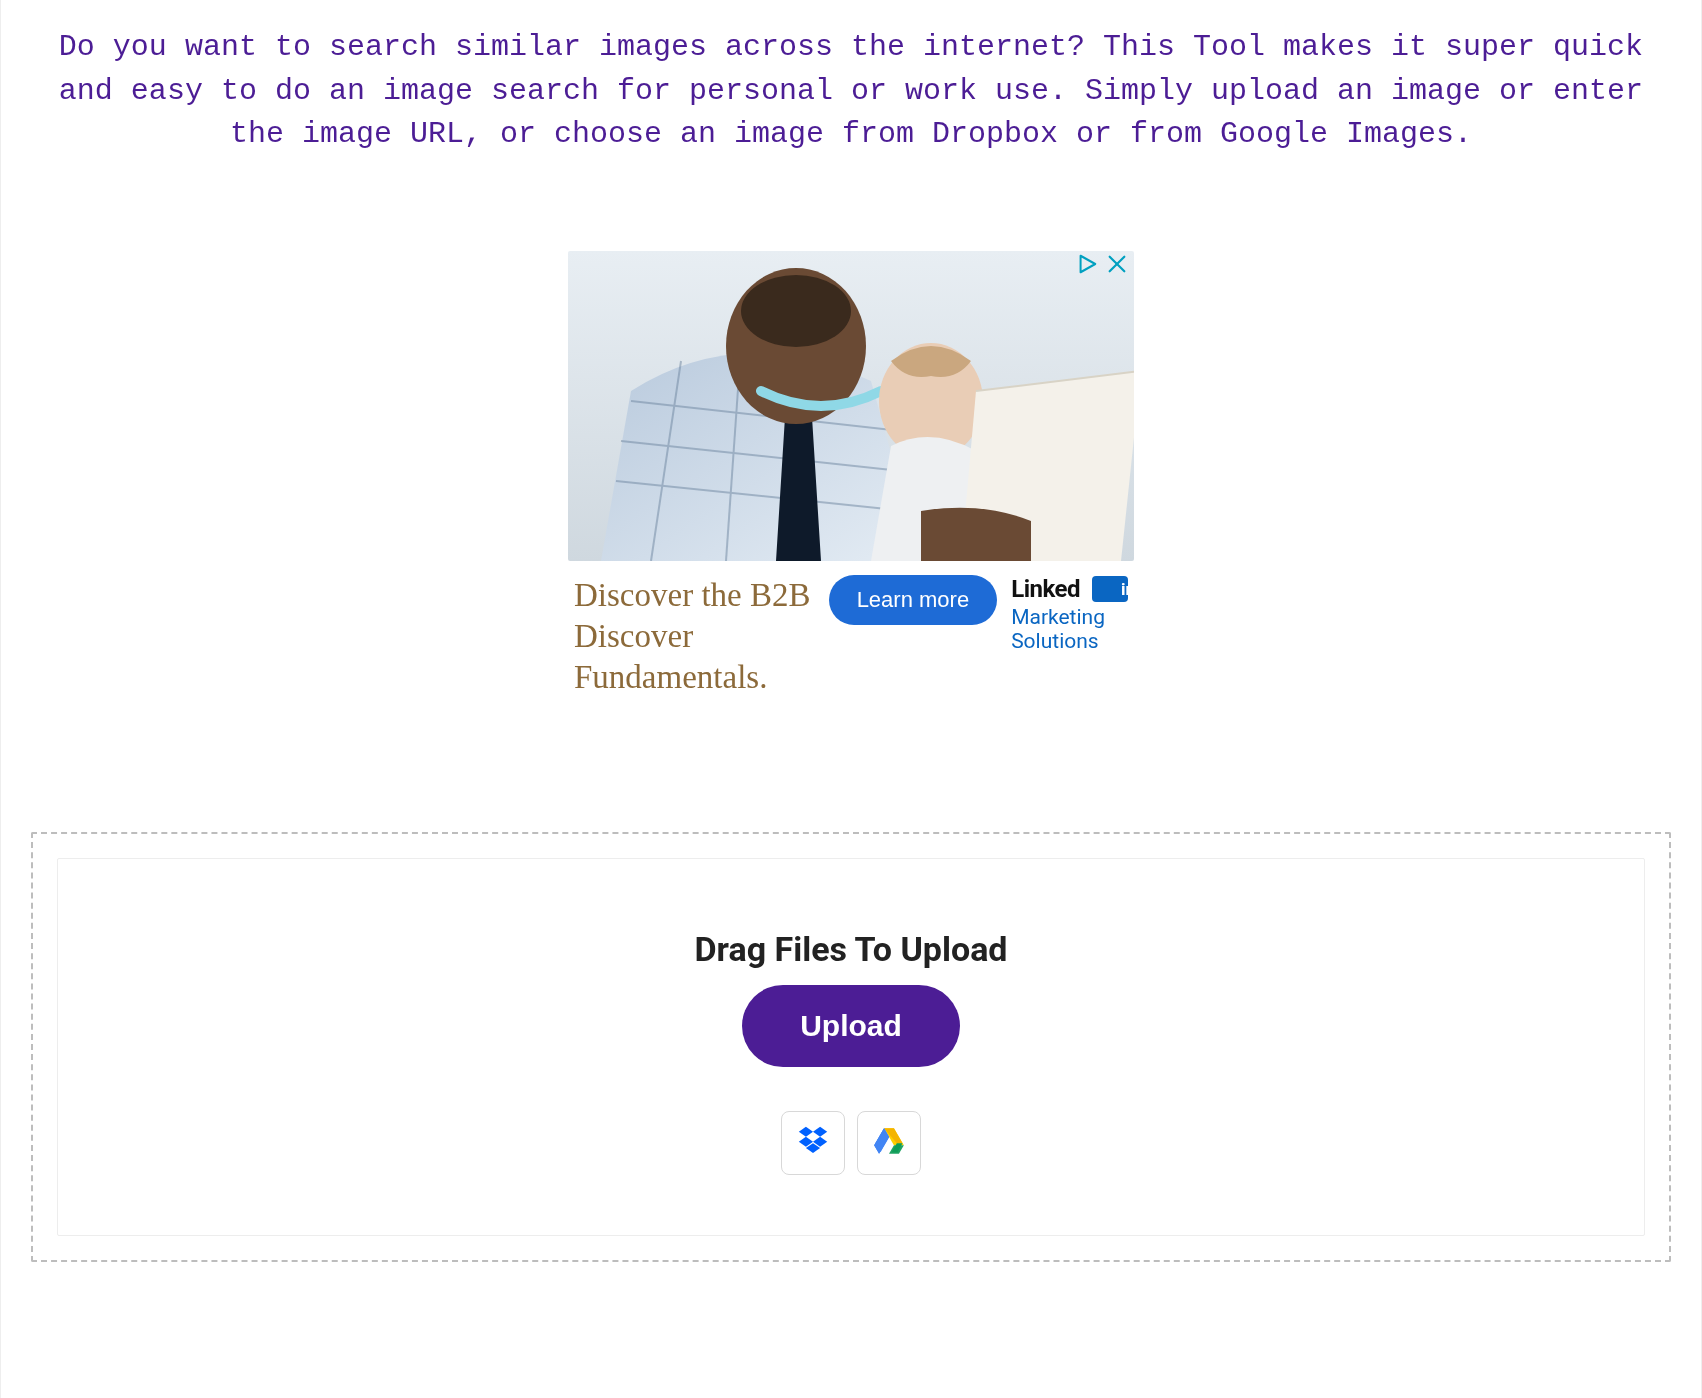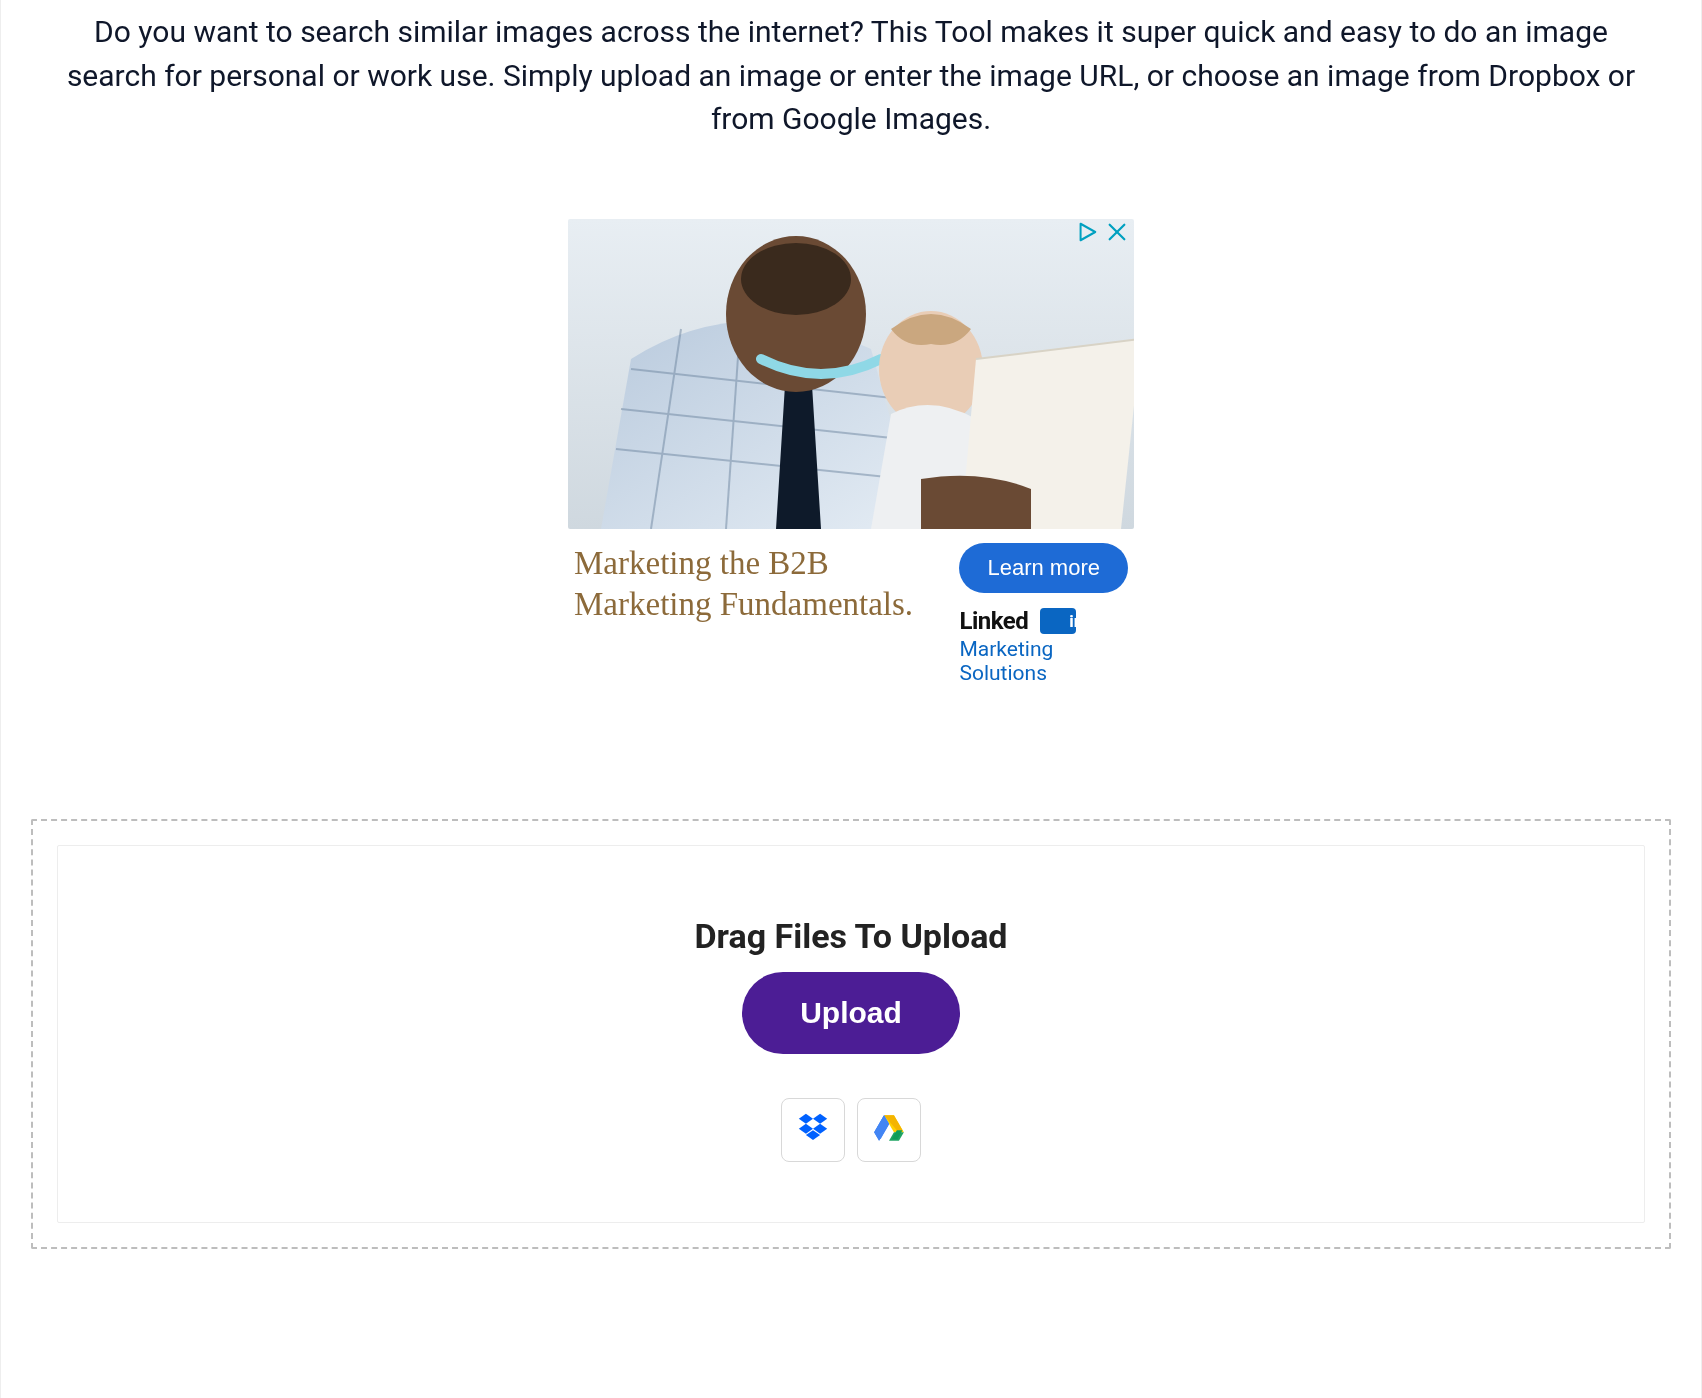--- a/index.html
+++ b/index.html
@@ -25,23 +25,24 @@
       font-size: 56px;
       font-weight: 700;
       color: #555;
       letter-spacing: 1px;
       margin-top: 15px;
       margin-bottom: 30px;
     }
     .page-description {
       font-size: 30px;
       line-height: 1.45;
-      color: #0f172a;
+      color: #4c1d95;
       max-width: 1600px;
-      margin: 0 auto;
+      margin: 16px auto;
+      font-family: Liberation Mono, monospace;
     }
 
     
     .ad-wrap {
       width: 582px;
       margin: 50px auto 0 auto;
       background: #fff;
     }
     .ad-card {
       position: relative;
@@ -73,21 +74,20 @@
     }
     .ad-headline {
       font-family: Georgia, "Times New Roman", serif;
       font-size: 33px;
       line-height: 1.25;
       color: #8c6a3a;
       font-weight: 400;
     }
     .ad-right {
       display: flex;
-      flex-direction: column;
       align-items: flex-start;
       gap: 14px;
     }
     .learn-more-btn {
       background: #1e6bd6;
       color: #fff;
       border: none;
       border-radius: 26px;
       padding: 12px 28px;
       font-size: 22px;
@@ -230,21 +230,21 @@
           <path d="M330 195 Q370 175 415 200 L430 310 L310 310 Z" fill="#eef0f2"></path>
 
           <path d="M415 140 L580 120 L560 310 L400 310 Z" fill="#f4f1ea"></path>
           <path d="M415 140 L580 120" stroke="#d8d3c6" stroke-width="2"></path>
 
           <path d="M360 260 Q420 250 470 270 L470 310 L360 310 Z" fill="#6a4a34"></path>
         </svg>
       </div>
 
       <div class="ad-bottom">
-        <div class="ad-headline">Marketing the B2B Marketing Fundamentals.</div>
+        <div class="ad-headline">Discover the B2B Discover Fundamentals.</div>
         <div class="ad-right">
           <button class="learn-more-btn">Learn more</button>
           <div class="linkedin-brand">
             <div class="linkedin-logo">
               <span class="linkedin-word">Linked</span>
               <span class="in-badge">in</span>
             </div>
             <span class="linkedin-sub">Marketing Solutions</span>
           </div>
         </div>

